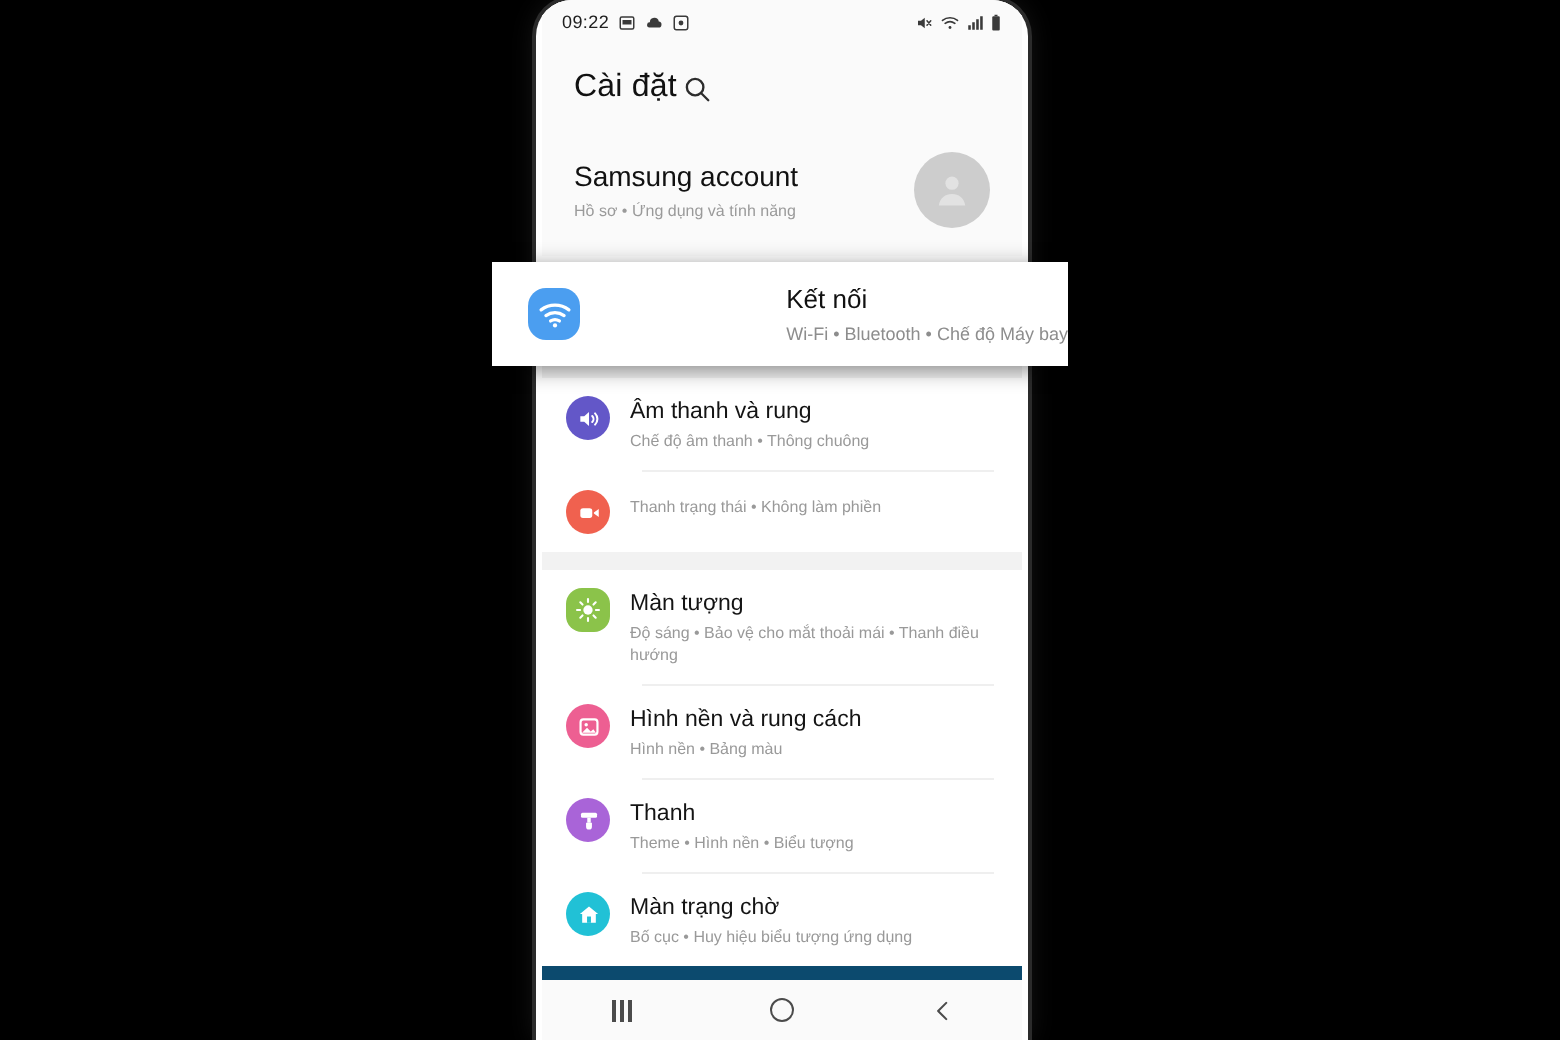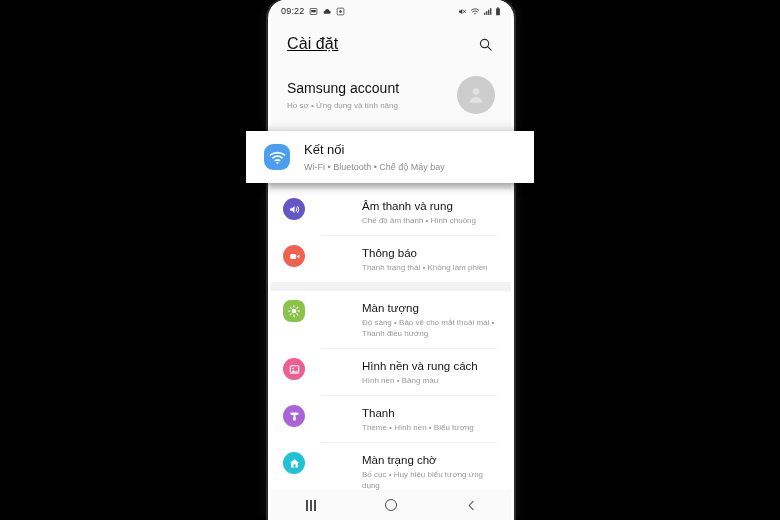--- a/index.html
+++ b/index.html
@@ -26,36 +26,36 @@
     padding:0 10px;box-sizing:border-box;background:#fafafa;
   }
   .sb-left{display:flex;align-items:center;gap:4px;}
   .sb-time{font-size:9px;color:#202020;letter-spacing:.2px;}
   .sb-right{display:flex;align-items:center;gap:3px;}
   .sb-ico{display:block;}
 
   
   .titlebar{
     position:absolute;left:0;top:26px;width:240px;height:36px;
-    display:flex;align-items:center;justify-content:space-between;
-    padding:0 16px;box-sizing:border-box;text-decoration:underline;
+    display:flex;align-items:center;justify-content:flex-start;
+    padding:0 16px;box-sizing:border-box;
   }
   .title{font-size:16px;color:#111;letter-spacing:.1px;}
   .search-btn{width:20px;height:20px;display:flex;align-items:center;justify-content:center;cursor:pointer;}
 
   
   .content{position:absolute;left:0;top:66px;width:240px;height:440px;background:#0c4a6e;}
 
   .group{background:#ffffff;}
   .gap{height:9px;background:#f2f2f2;}
 
   .row{
     position:relative;display:flex;align-items:flex-start;
     padding:9px 14px 9px 12px;box-sizing:border-box;
-    background:#ffffff;cursor:pointer;gap:47px;
+    background:#ffffff;cursor:pointer;
   }
   .row .txt{flex:1;min-width:0;padding-left:10px;padding-top:1px;}
   .row .r-title{font-size:11.5px;color:#141414;line-height:14px;}
   .row .r-sub{font-size:8px;color:#999;line-height:11px;margin-top:2px;}
   .divider{height:1px;background:#efefef;margin-left:50px;margin-right:14px;}
 
   
   .acct{
     display:flex;align-items:center;justify-content:space-between;
     padding:10px 16px 14px 16px;box-sizing:border-box;background:#fafafa;
@@ -84,21 +84,21 @@
   .nav-recents i{display:block;width:1.6px;height:11px;background:#4b4b4b;}
   .nav-home{width:12px;height:12px;border:1.6px solid #4b4b4b;border-radius:50%;box-sizing:border-box;}
 
   
   .highlight{
     position:absolute;left:246px;top:131px;width:288px;height:52px;
     background:#ffffff;
     box-shadow:0 2px 10px rgba(0,0,0,.45);
     display:flex;align-items:center;
     padding-left:18px;box-sizing:border-box;
-    z-index:40;cursor:pointer;
+    z-index:40;cursor:pointer;justify-content:space-between;
   }
   .hl-txt{padding-left:14px;}
   .hl-title{font-size:13px;color:#111;line-height:17px;}
   .hl-sub{font-size:9px;color:#8d8d8d;margin-top:3px;line-height:12px;}
   .hl-badge{
     width:26px;height:26px;border-radius:9px;background:#4b9ef0;flex:none;
     display:flex;align-items:center;justify-content:center;
   }
 </style>
 </head>
@@ -180,33 +180,32 @@
           <div class="row">
             <span class="badge circle" style="background:#6357c8">
               <svg width="13" height="13" viewBox="0 0 24 24">
                   <path d="M4 9.5v5h3.6L12 18.4V5.6L7.6 9.5H4z" fill="#fff"></path>
                   <path d="M15 9.2a4 4 0 0 1 0 5.6" stroke="#fff" stroke-width="1.9" fill="none" stroke-linecap="round"></path>
                   <path d="M17.6 6.8a7.4 7.4 0 0 1 0 10.4" stroke="#fff" stroke-width="1.9" fill="none" stroke-linecap="round"></path>
                 </svg>
             </span>
             <span class="txt">
               <span class="r-title" style="display:block">Âm thanh và rung</span>
-              <span class="r-sub" style="display:block">Chế độ âm thanh • Hình chuông</span>
+              <span class="r-sub" style="display:block">Chế độ âm thanh • Thông chuông</span>
             </span>
           </div>
           <div class="divider"></div>
           <div class="row">
             <span class="badge circle" style="background:#f0614f">
               <svg width="13" height="13" viewBox="0 0 24 24">
                   <rect x="4" y="7.5" width="11" height="9" rx="2.4" fill="#fff"></rect>
                   <path d="M16.5 11.5L21 8.4v7.2l-4.5-3.1z" fill="#fff"></path>
                 </svg>
             </span>
             <span class="txt">
-              <span class="r-title" style="display:block">Thông báo</span>
               <span class="r-sub" style="display:block">Thanh trạng thái • Không làm phiền</span>
             </span>
           </div>
         </div>
 
         <div class="gap"></div>
 
         <div class="group">
 
           <div class="row">

